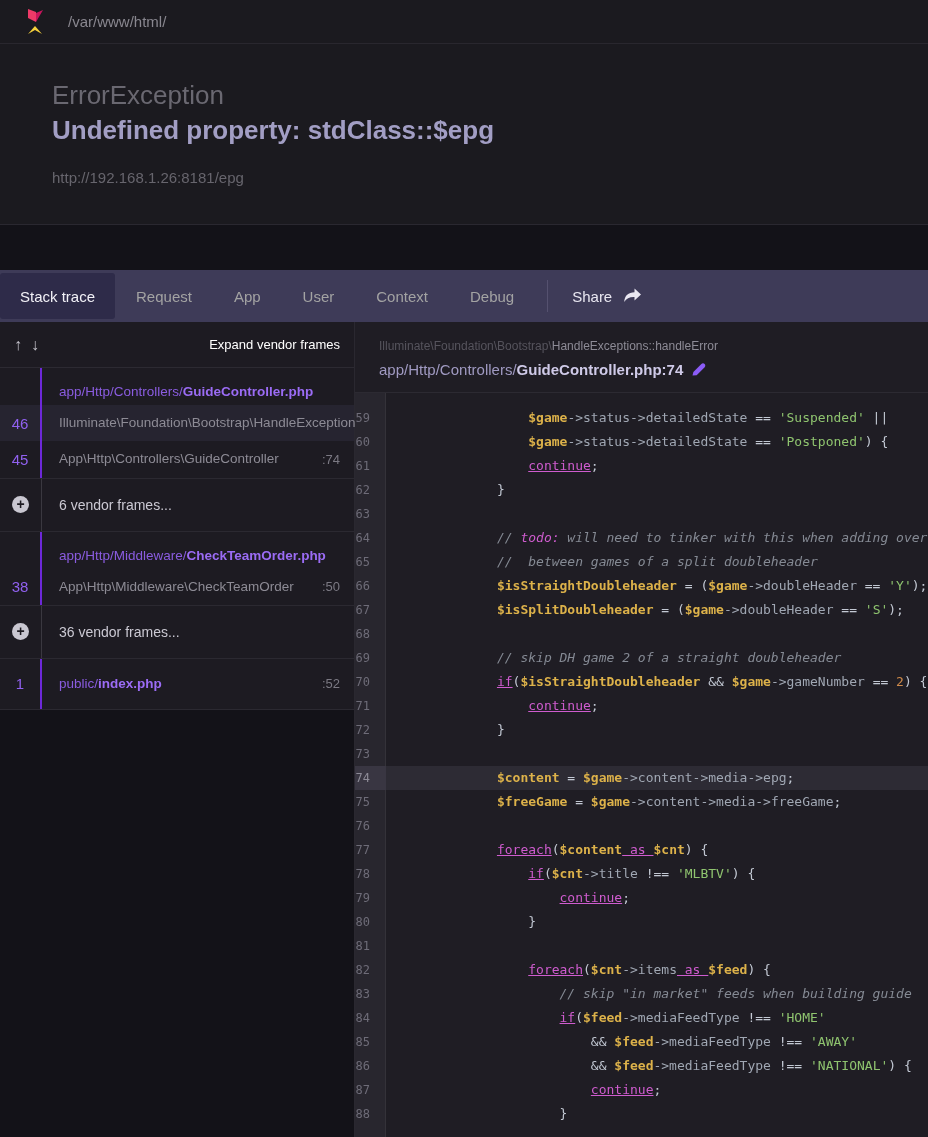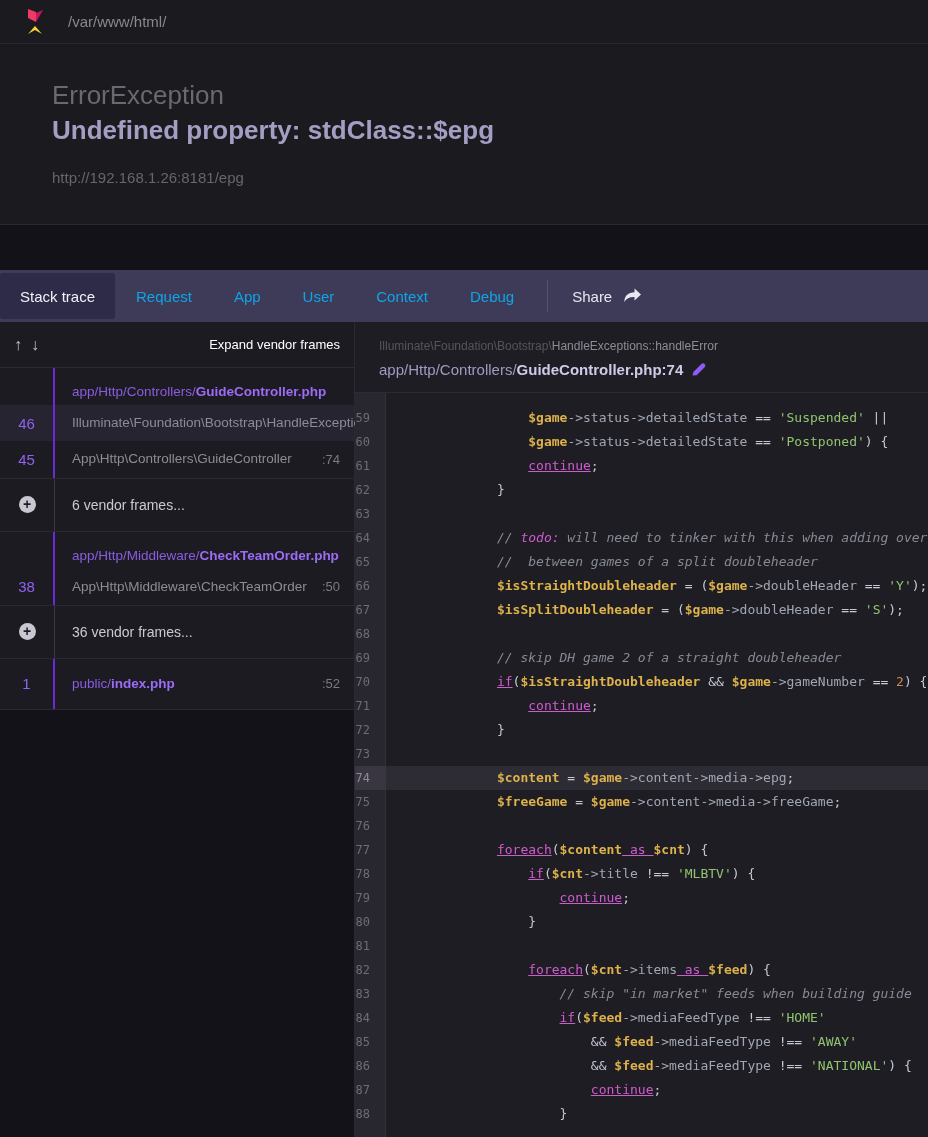--- a/index.html
+++ b/index.html
@@ -17,42 +17,42 @@
           padding:36px 40px 0 52px; }
   .exc-class { font-size:26px; color:#6a6871; font-weight:400; }
   .exc-msg { font-size:26px; color:#a29ec4; font-weight:700; margin-top:4px; }
   .exc-url { font-size:15px; color:#67656d; margin-top:23px; }
   .gap { height:45px; }
 
   
   .tabbar { height:52px; background:#3e3b58; display:flex; align-items:stretch;
             padding-right:30px; }
   .tab { display:flex; align-items:center; padding:16px 21px; font-size:15px;
-         color:#0ea5e9; cursor:pointer; }
+         color:#a3a3a3; cursor:pointer; }
   .tab.active { background:#2e2b49; color:#f2f1f7; border-radius:3px;
                 margin:3px 0; padding:0 20px; }
   .tab-sep { width:1px; background:#55516f; margin:10px 12px; }
   .share-btn { display:flex; align-items:center; gap:11px; color:#e9e7f1;
                font-size:15px; padding:0 12px; cursor:pointer; }
 
   
   .main { display:flex; height:815px; align-items:stretch; }
 
   
   .sidebar { width:355px; flex:none; border-right:1px solid #2a2830; background:#131218; }
   .sb-head { height:46px; background:#1d1b22; border-bottom:1px solid #2c2a32;
              display:flex; align-items:center; padding:0 14px; }
   .nav-arrows { display:flex; gap:9px; color:#c2c0c9; font-size:16px; }
   .nav-arrows span { cursor:pointer; }
   .expand-btn { margin-left:auto; color:#ffffff; font-size:13px; cursor:pointer; }
 
   .frame-list { background:#1d1b22; }
   .entry { border-bottom:1px solid #2b2931; }
   .row { display:flex; align-items:stretch; }
-  .num-cell { width:55px; flex:none; display:flex; align-items:center; justify-content:center;
+  .num-cell { width:42px; flex:none; display:flex; align-items:center; justify-content:center;
               border-right:2px solid #6d28d9; color:#9161f0; font-size:15px; }
   .num-cell.gray { border-right:1px solid #3a3840; }
   .row-content { flex:1; display:flex; align-items:center; gap:8px; padding:8px 14px 8px 17px; }
   .row.selected { background:#262430; }
   .path-row .row-content { padding:14px 14px 5px 17px; }
   .path-prefix { color:#8a5ce0; font-size:13.5px; }
   .path-file  { color:#9b6cf5; font-size:13.5px; font-weight:700; }
   .frame-cls { flex:1; color:#8d8b95; font-size:13.5px; line-height:1.5; }
   .frame-line { color:#7b7983; font-size:13px; flex:none; }
   .vendor-row { height:52px; }

